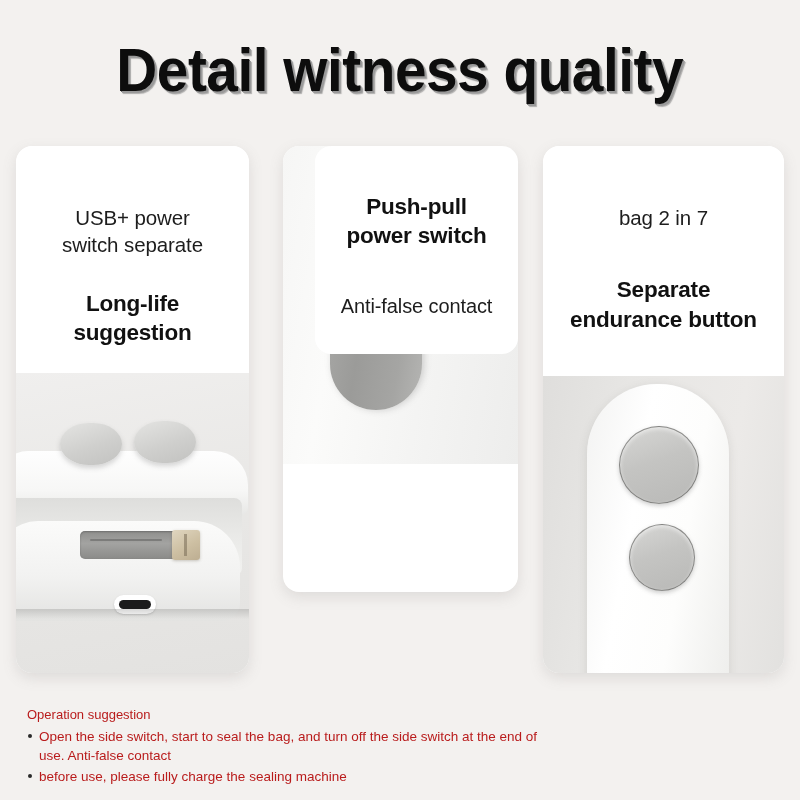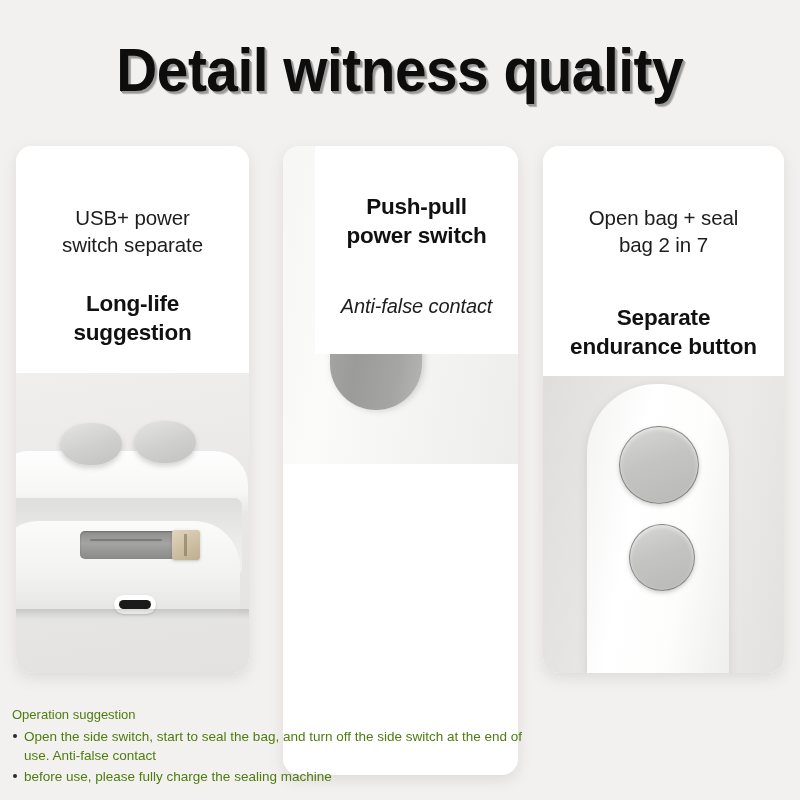--- a/index.html
+++ b/index.html
@@ -50,30 +50,31 @@
 
   .card {
     position: absolute;
     top: 0;
     background: #ffffff;
     border-radius: 16px;
     overflow: hidden;
     box-shadow: 0 5px 14px rgba(120,115,110,0.17);
   }
   .card-1 { left: 16px;  width: 233px; height: 527px; }
-  .card-2 { left: 283px; width: 235px; height: 629px; padding-left: 32px; }
+  .card-2 { left: 283px; width: 235px; height: 446px; padding-left: 32px; }
   .card-3 { left: 543px; width: 241px; height: 527px; }
 
   
   .panel {
     background: #ffffff;
     position: relative;
     z-index: 3;
     text-align: center;
     padding: 0 12px;
+    border-radius: 16px;
   }
   .lead {
     font-size: 20.5px;
     font-weight: normal;
     color: #1d1d1d;
     line-height: 1.33;
     letter-spacing: -0.1px;
   }
   .strong {
     font-size: 22.5px;
@@ -81,21 +82,20 @@
     color: #111111;
     line-height: 1.3;
     letter-spacing: -0.2px;
   }
   .sub {
     font-size: 20px;
     font-weight: normal;
     color: #1d1d1d;
     line-height: 1.3;
     letter-spacing: -0.1px;
-    font-style: italic;
   }
 
   
   .c1-panel { padding-top: 58px; height: 227px; }
   .c1-strong { margin-top: 30px; }
 
   
   .c3-panel { padding-top: 58px; height: 230px; }
   .c3-strong { margin-top: 44px; }
 
@@ -285,24 +285,24 @@
     background: linear-gradient(160deg,#d7d7d5 0%, #c4c4c2 45%, #b9b9b7 100%);
     border: 1.5px solid rgba(60,60,58,0.45);
     box-shadow: inset 0 2px 4px rgba(255,255,255,0.55), 0 2px 4px rgba(100,100,98,0.3);
   }
   .btn-top { left: 76px; top: 50px;  width: 80px; height: 78px; }
   .btn-bot { left: 86px; top: 148px; width: 66px; height: 67px; }
 
   
   .footer {
     position: absolute;
-    left: 12px;
+    left: 27px;
     top: 705px;
     width: 520px;
-    color: #4d7c0f;
+    color: #b91c1c;
   }
   .foot-title {
     font-size: 13px;
     line-height: 1.5;
     margin-bottom: 2px;
   }
   .foot-list { list-style: none; }
   .foot-item {
     font-size: 13.5px;
     line-height: 1.45;
@@ -366,21 +366,20 @@
     </div>
     <div class="panel c2-panel">
       <div class="strong">Push-pull</div>
       <div class="strong">power switch</div>
       <div class="sub c2-sub">Anti-false contact</div>
     </div>
   </div>
 
   <div class="card card-3">
     <div class="panel c3-panel">
-      <div class="lead">Open bag + seal</div>
       <div class="lead">bag 2 in 7</div>
       <div class="strong c3-strong">Separate</div>
       <div class="strong">endurance button</div>
     </div>
     <div class="photo photo3">
       <div class="column"></div>
       <div class="round-btn btn-top"></div>
       <div class="round-btn btn-bot"></div>
     </div>
   </div>

